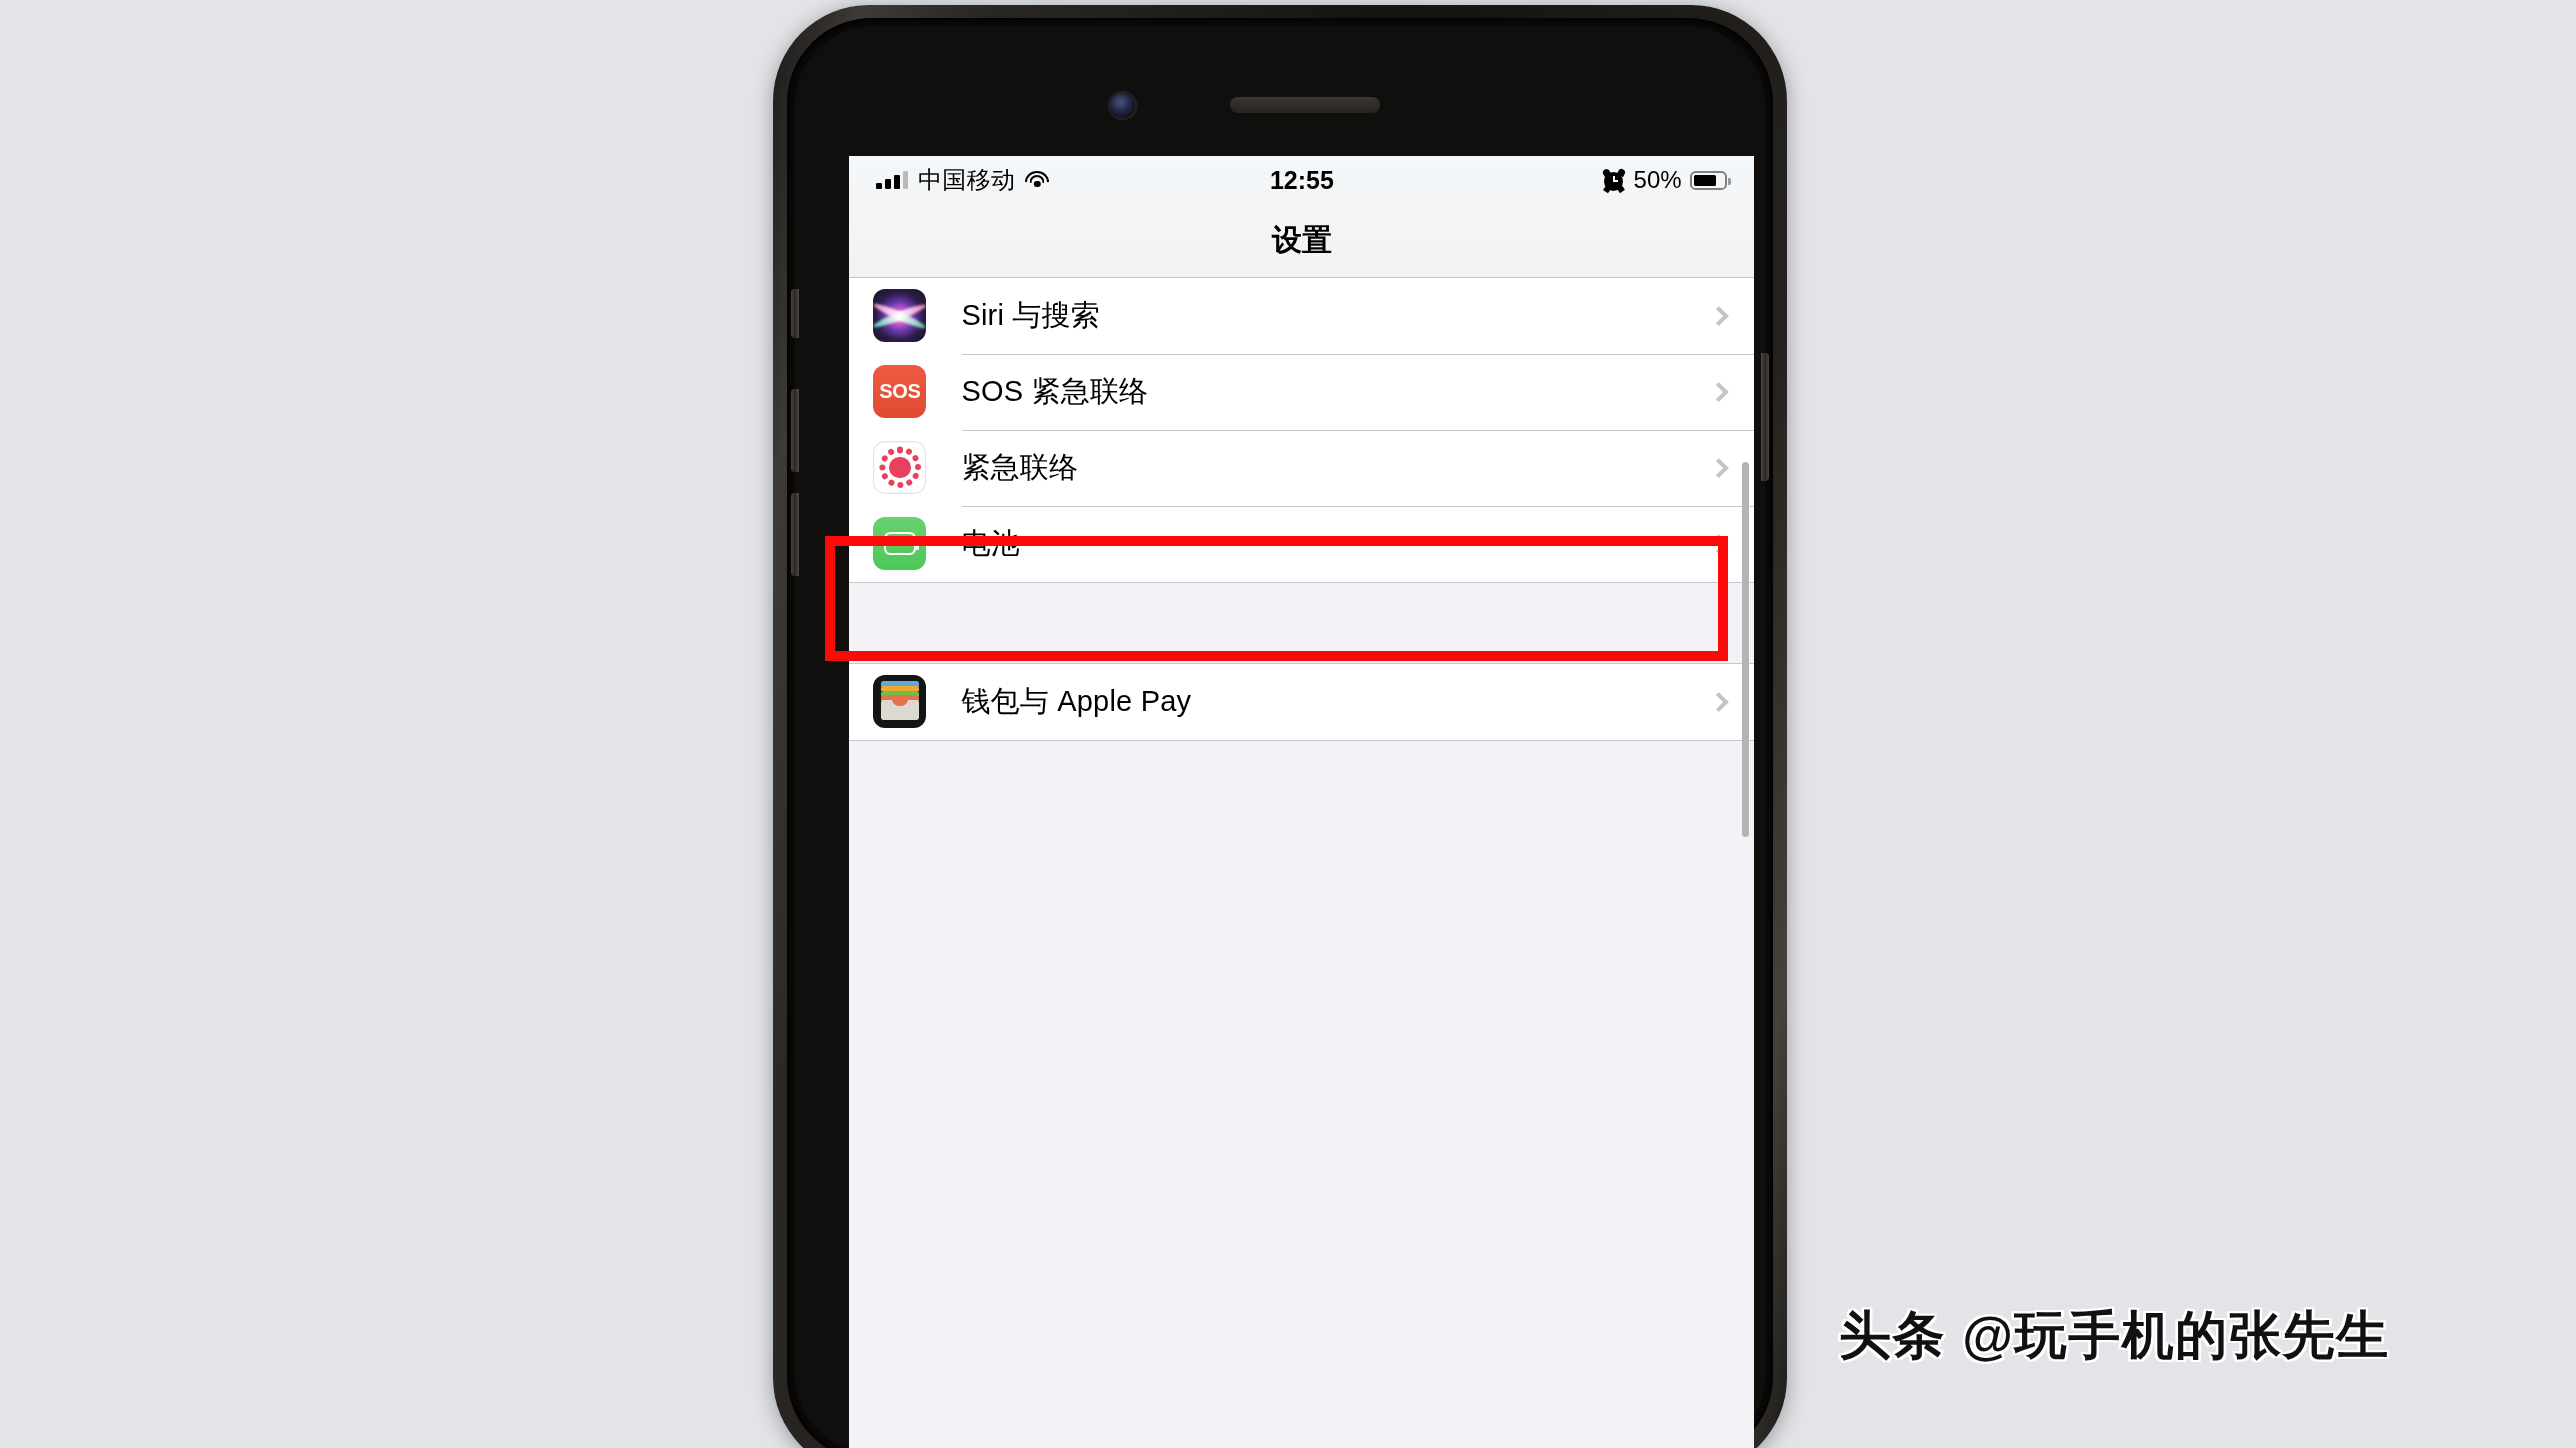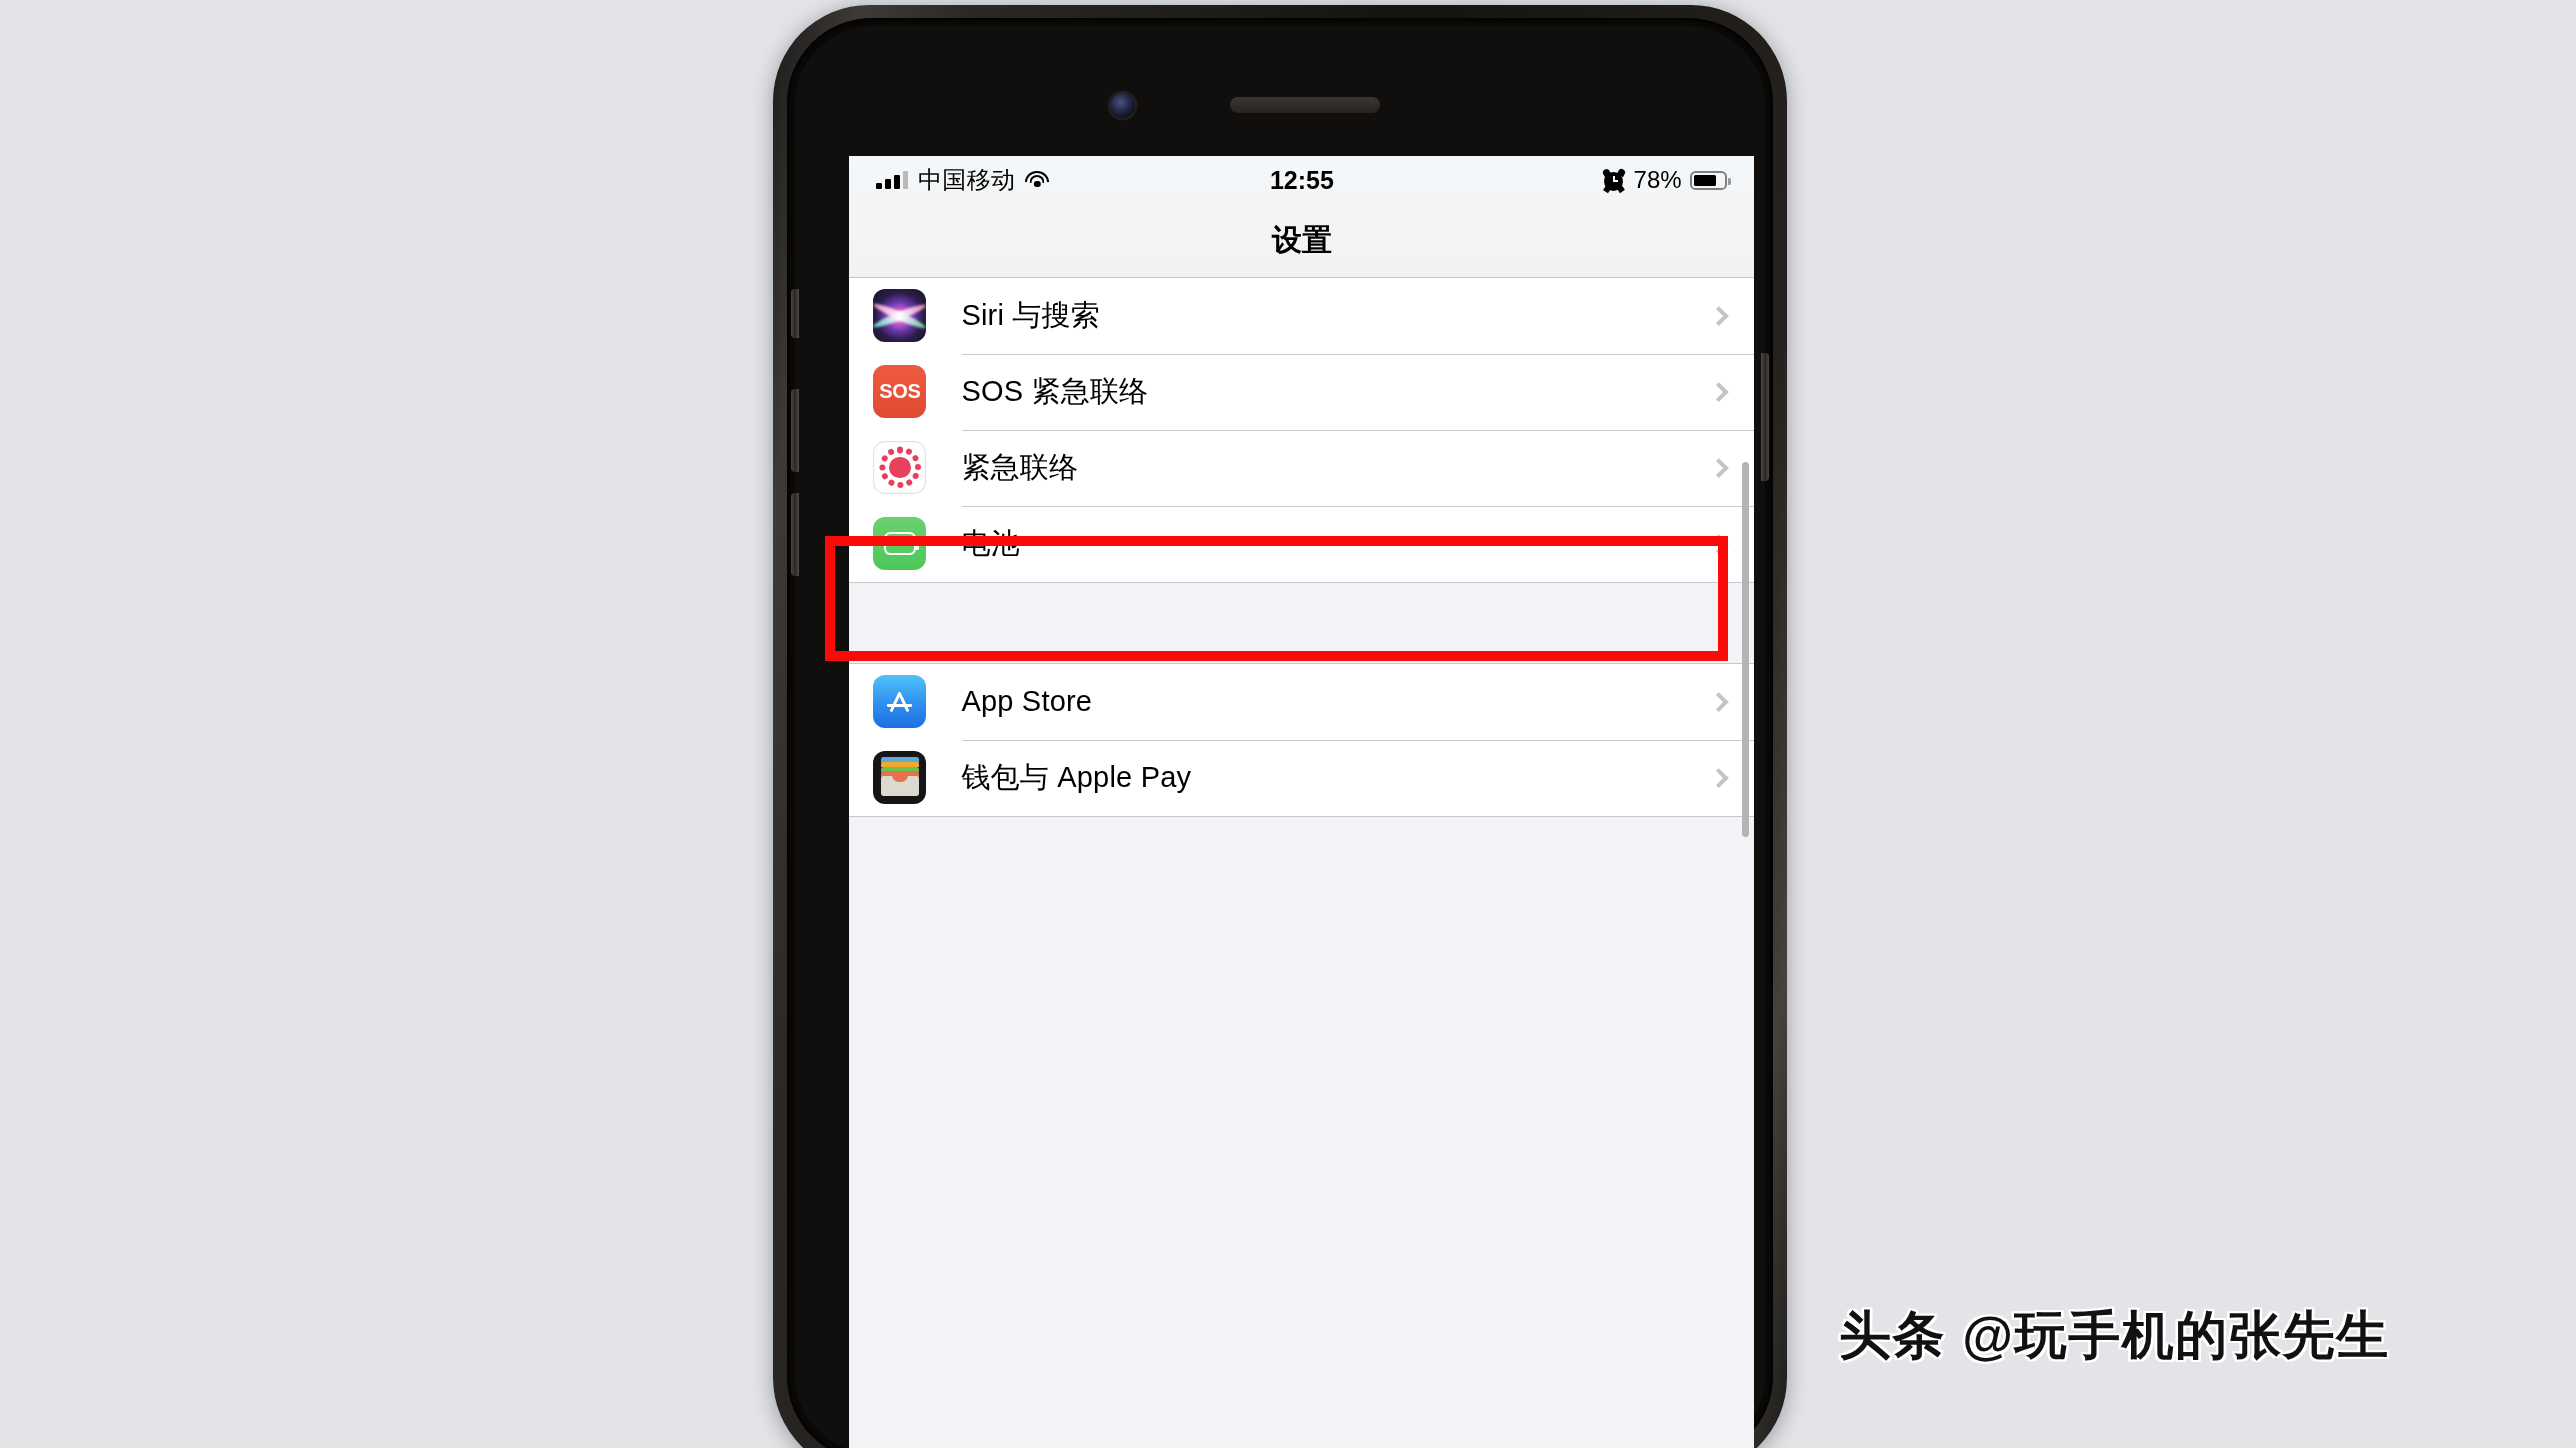--- a/index.html
+++ b/index.html
@@ -285,21 +285,21 @@
           <div id="status-time">12:55</div>
           <div id="status-right">
             <div id="alarm-icon">
               <div class="bell-l"></div>
                 <div class="bell-r"></div>
               <div class="bell-body"></div>
               <div class="foot-l"></div>
                 <div class="foot-r"></div>
               <div class="hands"></div>
             </div>
-            <div id="battery-percent">78%</div>
+            <div id="battery-percent">50%</div>
             <div id="battery-icon">
                 <div class="fill" style="width: 73%;"></div>
               </div>
           </div>
         </div>
 
         <div id="nav-bar">
           <div id="nav-title">设置</div>
         </div>
 
@@ -350,30 +350,20 @@
               <div class="chevron"></div>
             </div>
 
 
           </div>
 
           <div class="group-gap"></div>
 
           <div class="list-group">
 
-            <div class="list-row">
-              <div class="row-icon icon-appstore">
-                <svg width="37" height="37" viewBox="0 0 46 46" fill="none" stroke="#fff" stroke-width="3.6" stroke-linecap="round" stroke-linejoin="round">
-                  <path d="M13 34 L23 13 L33 34"></path>
-                  <path d="M9 28 L37 28"></path>
-                </svg>
-              </div>
-              <div class="row-label">App Store</div>
-              <div class="chevron"></div>
-            </div>
 
             <div class="list-row">
               <div class="row-icon icon-wallet">
                 <div class="cards">
                   <b class="c1"></b>
                     <b class="c2"></b>
                     <b class="c3"></b>
                     <b class="c4"></b>
                   <div class="pocket"></div>
                 </div>

